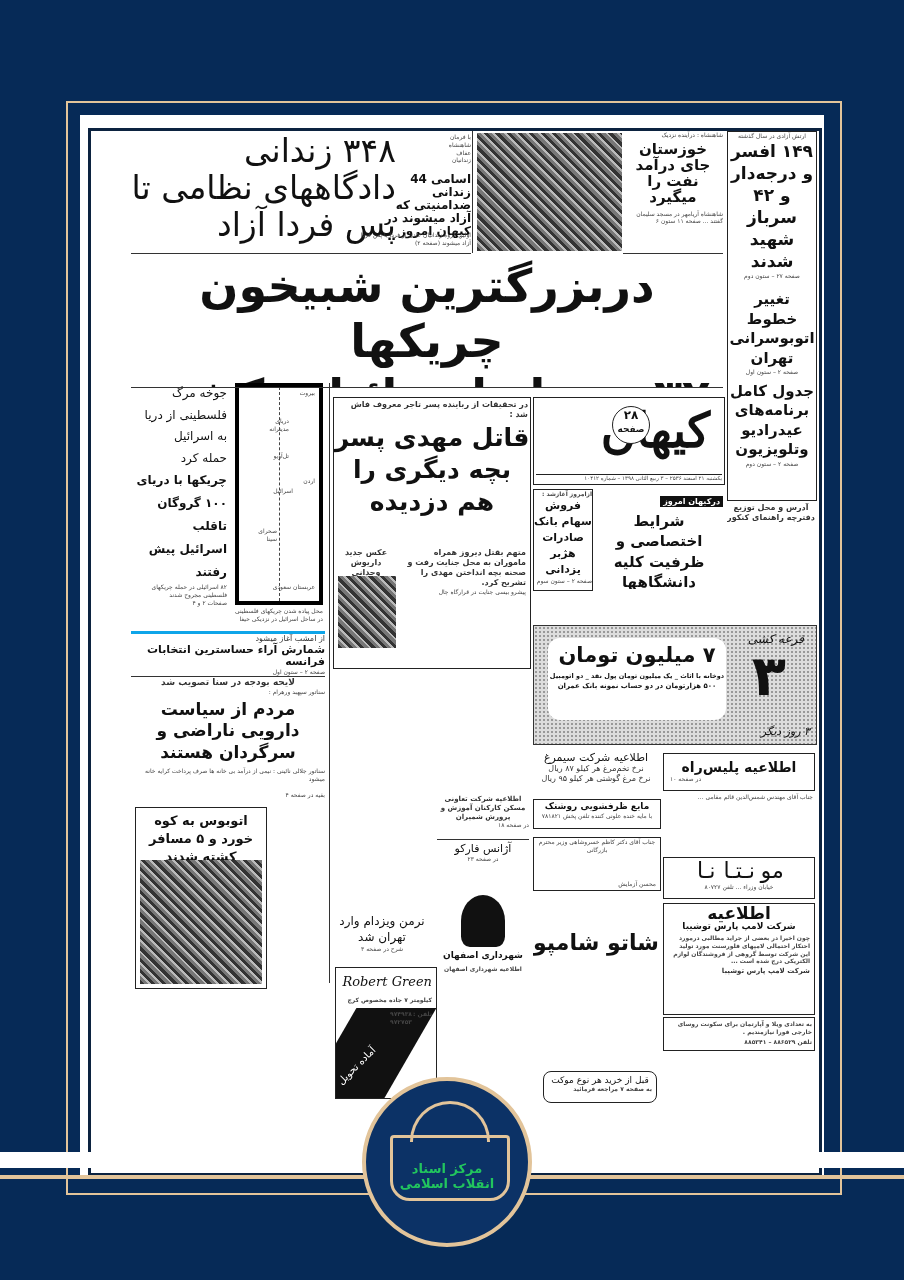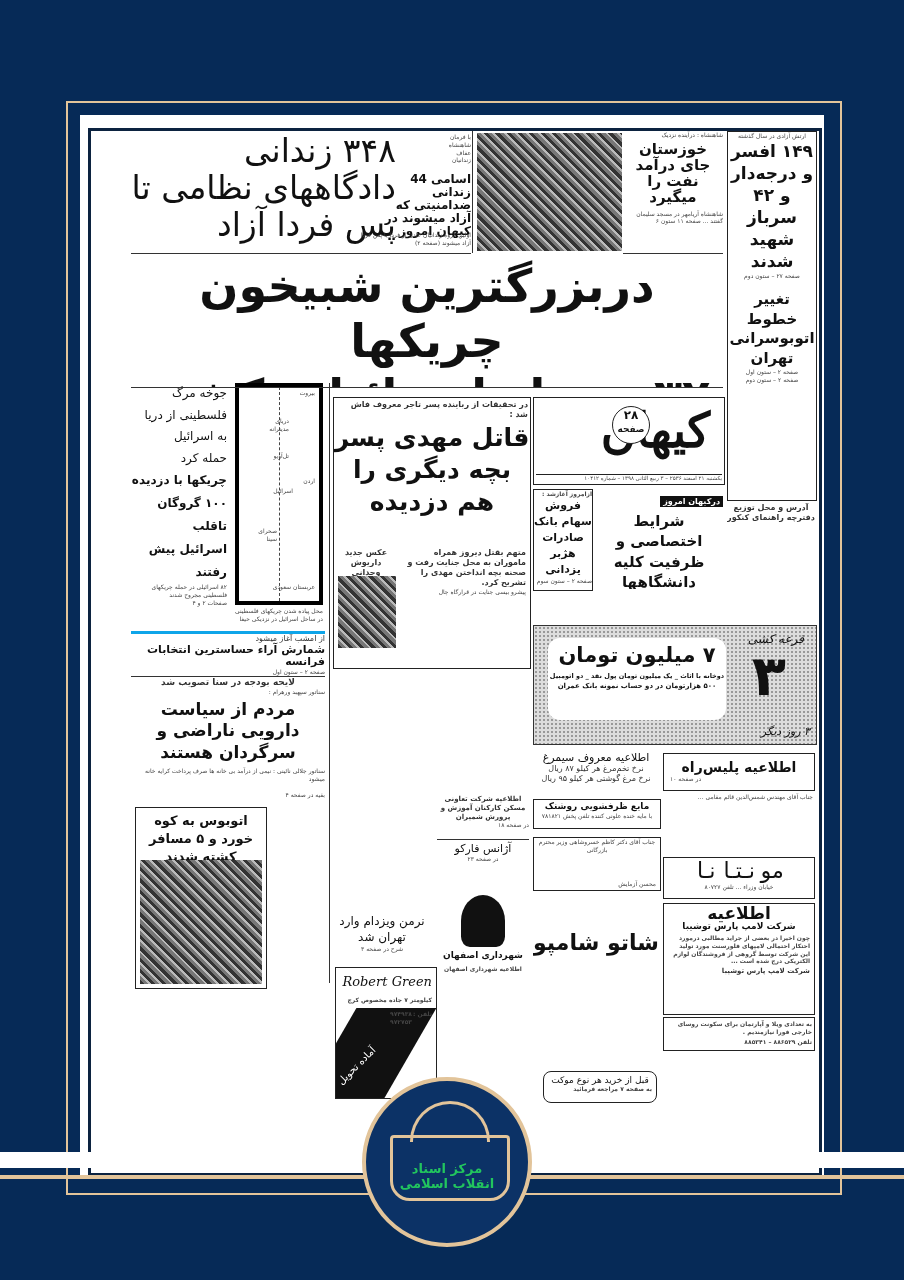--- a/index.html
+++ b/index.html
@@ -46,34 +46,35 @@
     <div class="blk center" style="font-size:15px;margin-top:2px;">خوزستان جای درآمد نفت را میگیرد</div>
     <div class="xs" style="margin-top:4px;">شاهنشاه آریامهر در مسجد سلیمان گفتند ... صفحه ۱۱ ستون ۶</div>
   </div>
 
   <div class="np box" style="left:636px;top:0;width:88px;height:368px;">
     <div class="xs center">ارتش آزادی در سال گذشته</div>
     <div class="blk center" style="font-size:17px;line-height:1.3;">۱۴۹ افسر و درجه‌دار و ۴۲ سرباز شهید شدند</div>
     <div class="xs center">صفحه ۲۷ – ستون دوم</div>
     <div class="blk center" style="font-size:15px;line-height:1.3;margin-top:10px;">تغییر خطوط اتوبوسرانی تهران</div>
     <div class="xs center">صفحه ۲ – ستون اول</div>
+    <div class="blk center" style="font-size:15px;line-height:1.3;margin-top:6px;">جدول کامل برنامه‌های عیدرادیو وتلویزیون</div>
     <div class="xs center">صفحه ۲ – ستون دوم</div>
   </div>
 
   <div class="np" style="left:40px;top:128px;width:592px;height:128px;">
     <div class="blk center" style="font-size:46px;line-height:1.2;">دربزرگترین شبیخون چریکها</div>
     <div class="blk center" style="font-size:46px;line-height:1.2;">۳۷ سرباز اسرائیلی کشته شدند</div>
   </div>
 
   <div class="np" style="left:40px;top:252px;width:96px;height:250px;">
     <div style="font-size:12px;line-height:1.8;">جوخه مرگ</div>
     <div style="font-size:12px;line-height:1.8;">فلسطینی از دریا</div>
     <div style="font-size:12px;line-height:1.8;">به اسرائیل</div>
     <div style="font-size:12px;line-height:1.8;">حمله کرد</div>
-    <div class="blk" style="font-size:12px;line-height:1.9;">چریکها با دزدیده</div>
+    <div class="blk" style="font-size:12px;line-height:1.9;">چریکها با دریای</div>
     <div class="blk" style="font-size:12px;line-height:1.9;">۱۰۰ گروگان تاقلب</div>
     <div class="blk" style="font-size:12px;line-height:1.9;">اسرائیل پیش رفتند</div>
     <div class="xs">۸۲ اسرائیلی در حمله چریکهای فلسطینی مجروح شدند</div>
     <div class="xs">صفحات ۲ و ۴</div>
   </div>
   <div class="np" style="left:144px;top:252px;width:88px;height:222px;background:#000;">
     <div style="position:absolute;left:4px;top:4px;right:4px;bottom:4px;background:#fff;">
       <div class="xs" style="position:absolute;right:4px;top:2px;">بیروت</div>
       <div class="xs" style="position:absolute;right:30px;top:30px;width:30px;">دریای مدیترانه</div>
       <div class="xs" style="position:absolute;right:30px;top:65px;">تل‌آویو</div>
@@ -142,21 +143,21 @@
       <div class="blk" style="font-size:21px;margin-top:6px;">۷ میلیون تومان</div>
       <div class="blk" style="font-size:6.5px;margin-top:6px;">دوخانه با اثاث _ یک میلیون تومان پول نقد _ دو اتومبیل</div>
       <div class="blk" style="font-size:7px;margin-top:3px;">۵۰۰ هزارتومان در دو حساب نمونه بانک عمران</div>
     </div>
     <div style="position:absolute;right:12px;top:6px;font-size:12px;font-style:italic;">قرعه کشی</div>
     <div class="blk" style="position:absolute;right:30px;top:20px;font-size:56px;">٣</div>
     <div style="position:absolute;right:6px;bottom:6px;font-size:11px;font-style:italic;">۳ روز دیگر</div>
   </div>
 
   <div class="np center" style="left:442px;top:620px;width:126px;height:42px;">
-    <div style="font-size:11px;">اطلاعیه معروف سیمرغ</div>
+    <div style="font-size:11px;">اطلاعیه شرکت سیمرغ</div>
     <div class="sm" style="font-size:8px;">نرخ تخم‌مرغ هر کیلو ۸۷ ریال</div>
     <div class="sm" style="font-size:8px;">نرخ مرغ گوشتی هر کیلو ۹۵ ریال</div>
   </div>
 
   <div class="np box center" style="left:572px;top:622px;width:150px;height:36px;">
     <div class="blk" style="font-size:14px;margin-top:6px;">اطلاعیه پلیس‌راه</div>
     <div class="xs" style="text-align:left;padding-left:6px;">در صفحه ۱۰</div>
   </div>
   <div class="np xs" style="left:572px;top:662px;width:150px;height:60px;">جناب آقای مهندس شمس‌الدین قائم مقامی ...</div>
 

